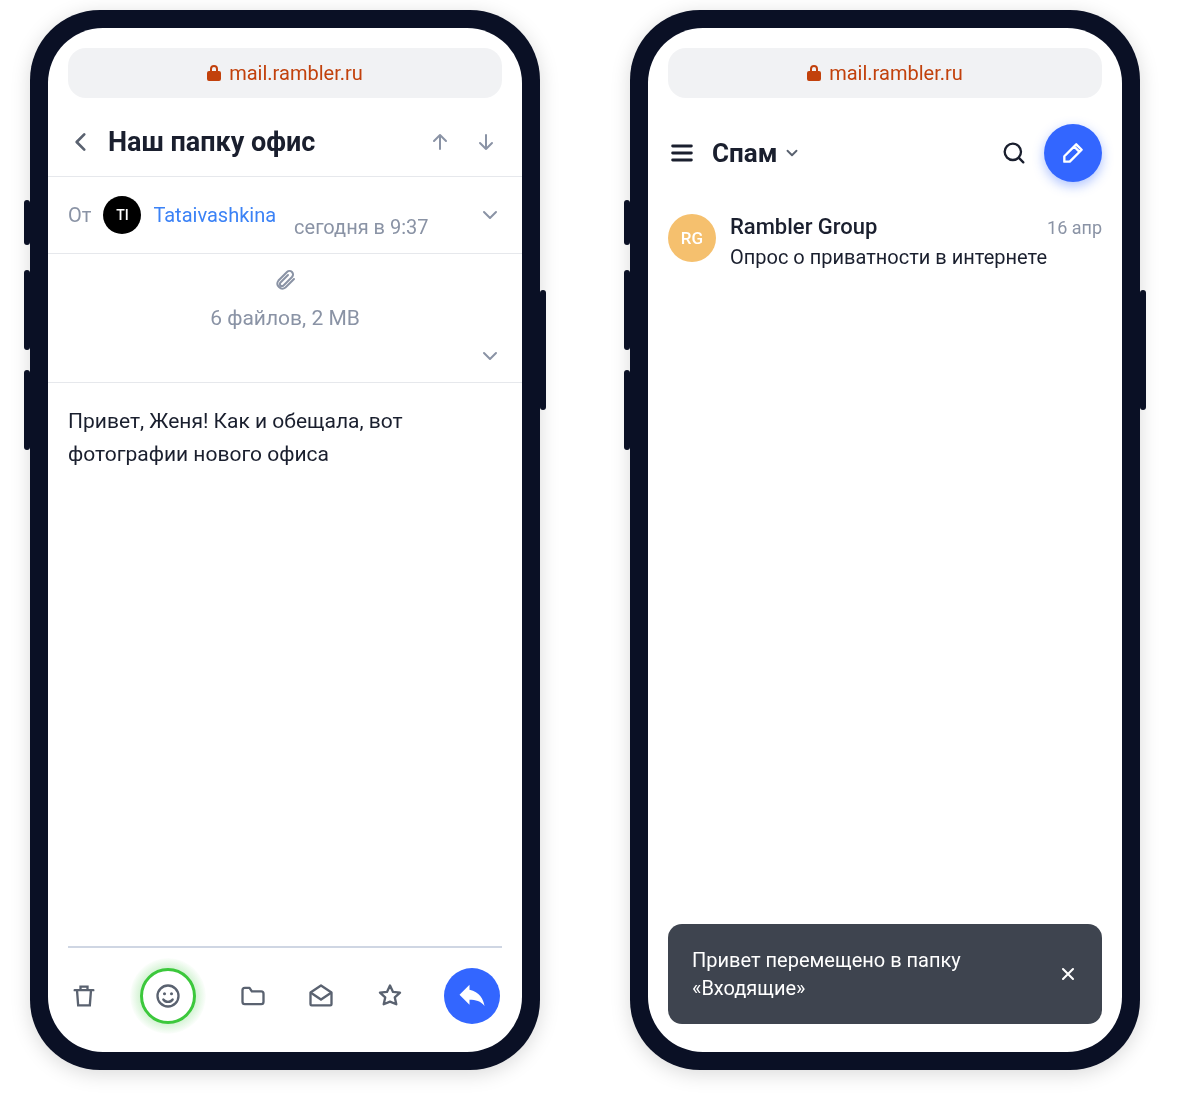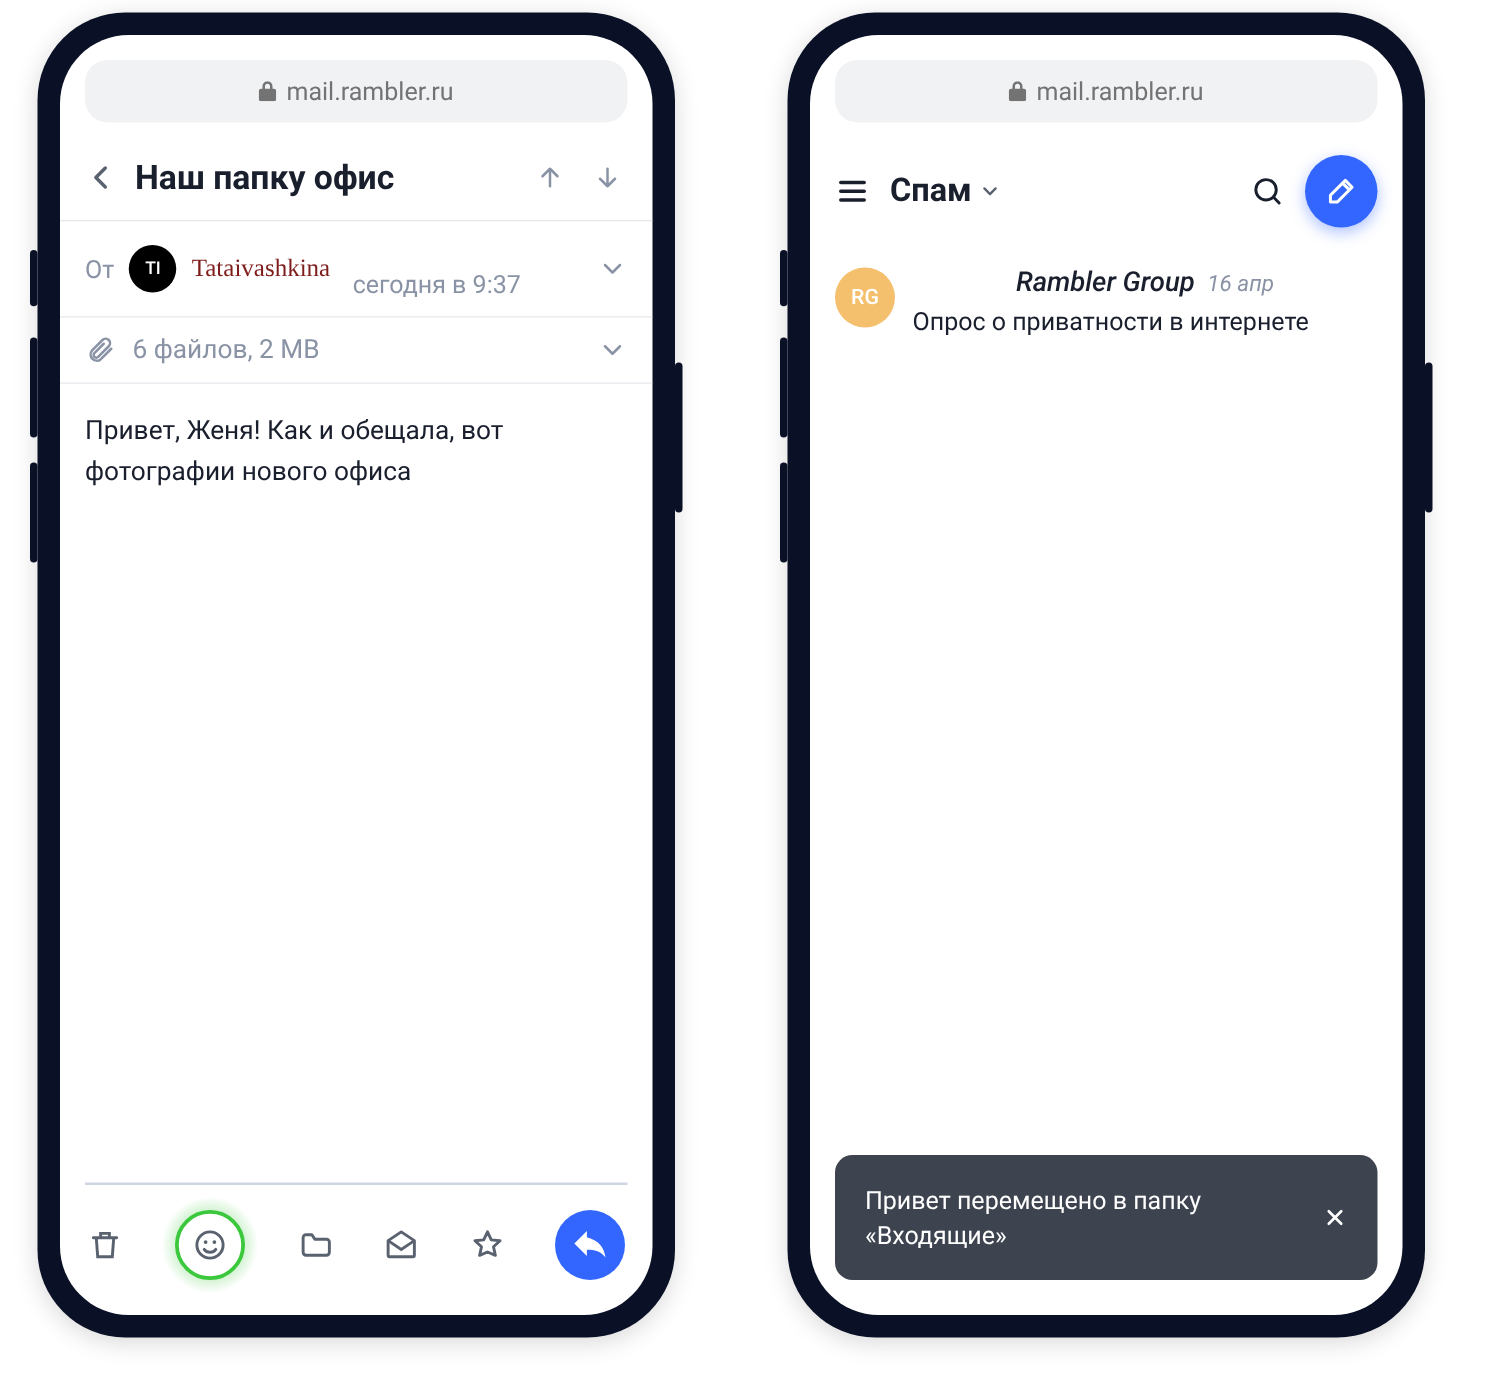--- a/index.html
+++ b/index.html
@@ -53,21 +53,21 @@
   }
   .addr-bar {
     margin: 20px 20px 0;
     background: #f1f2f4;
     border-radius: 18px;
     height: 50px;
     display: flex;
     align-items: center;
     justify-content: center;
     gap: 8px;
-    color: #737373;
+    color: #c2410c;
     font-size: 20px;
   }
   .lock-icon { width: 14px; height: 16px; }
   .header-row {
     display: flex;
     align-items: center;
     padding: 28px 20px 18px 20px;
     gap: 14px;
   }
   .back-chevron { color: #5a6270; }
@@ -91,30 +91,31 @@
     width: 38px; height: 38px;
     border-radius: 50%;
     background: #000000;
     color: #fff;
     display: flex;
     align-items: center;
     justify-content: center;
     font-size: 14px;
     font-weight: 500;
   }
-  .sender-name { color: #7f1d1d; font-family: Liberation Serif, serif; }
+  .sender-name { color: #3b82f6; }
   .sender-time { color: #8a93a5; margin-left: 6px; margin-top: 24px; }
   .expand-chevron { color: #8a93a5; margin-left: auto; }
   .attach-row {
     display: flex;
     align-items: center;
     padding: 14px 20px;
     gap: 14px;
     font-size: 21px;
     color: #8a93a5;
+    flex-direction: column;
   }
   .body-text {
     padding: 22px 20px;
     font-size: 21px;
     line-height: 1.55;
     color: #1a1f2e;
   }
   .spacer { flex: 1; }
   .thin-line { height: 2px; background: #cfd6e3; margin: 0 20px; }
   .toolbar {
@@ -189,24 +190,23 @@
     display: flex;
     align-items: center;
     justify-content: center;
     font-size: 17px;
     font-weight: 500;
     flex-shrink: 0;
   }
   .mail-content { flex: 1; min-width: 0; }
   .mail-top {
     display: flex;
-    justify-content: center;
+    justify-content: space-between;
     align-items: baseline;
     gap: 10px;
-    font-style: italic;
   }
   .mail-sender { font-size: 22px; color: #1a1f2e; font-weight: 500; }
   .mail-date { font-size: 18px; color: #8a93a5; white-space: nowrap; }
   .mail-subject { font-size: 20px; color: #1a1f2e; margin-top: 6px; white-space: nowrap; overflow: hidden; text-overflow: ellipsis; }
   .mail-preview { font-size: 20px; color: #8a93a5; margin-top: 4px; white-space: nowrap; overflow: hidden; text-overflow: ellipsis; }
   .toast {
     position: absolute;
     left: 20px; right: 20px; bottom: 28px;
     background: #3e444f;
     color: #fff;

